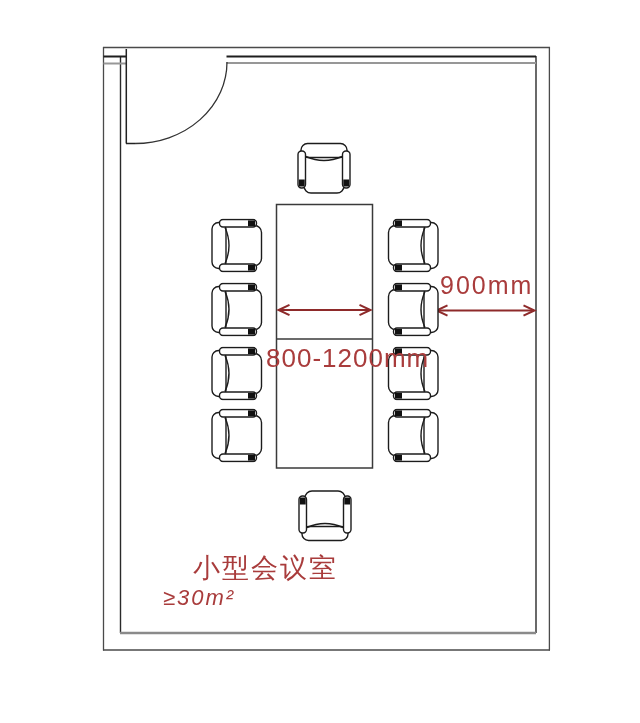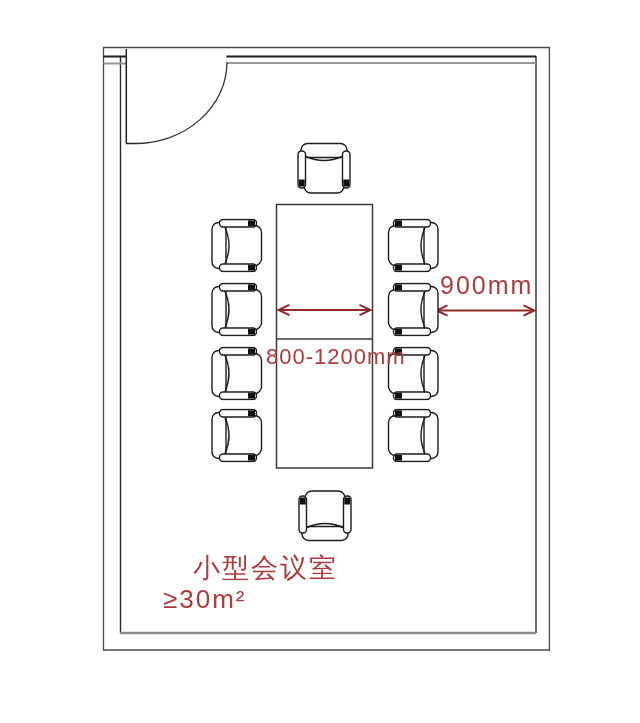--- a/index.html
+++ b/index.html
@@ -11,23 +11,23 @@
   .plan-svg{position:absolute;left:0;top:0;z-index:1;}
   .chair{position:absolute;width:54px;height:53px;z-index:2;}
   .chair svg{display:block;width:54px;height:53px;}
   .rot90  svg{transform:rotate(90deg);transform-origin:50% 50%;}
   .rot-90 svg{transform:rotate(-90deg);transform-origin:50% 50%;}
   .rot180 svg{transform:rotate(180deg);transform-origin:50% 50%;}
   .dim-label{
     position:absolute;z-index:5;color:#a93c3c;line-height:1.05;white-space:nowrap;
   }
   .t-clearance{left:440px;top:272px;font-size:25px;letter-spacing:2px;}
-  .t-tablewidth{left:266px;top:345px;font-size:22px;letter-spacing:1px;}
+  .t-tablewidth{left:266px;top:345px;font-size:26px;letter-spacing:1px;}
   .t-room{left:146px;top:554px;font-size:27px;letter-spacing:2px;margin-left:47px;}
-  .t-area{left:163px;top:586px;font-size:26px;letter-spacing:2px;}
+  .t-area{left:163px;top:586px;font-size:22px;letter-spacing:2px;font-style:italic;}
 </style>
 </head>
 <body>
 
 <div class="stage">
 
   <svg width="0" height="0" style="position:absolute" aria-hidden="true">
     <defs>
       <g id="chairsym" fill="#ffffff" stroke="#1c1c1c" stroke-width="1.4">
         <rect x="7" y="6" width="40" height="45" rx="7"></rect>

